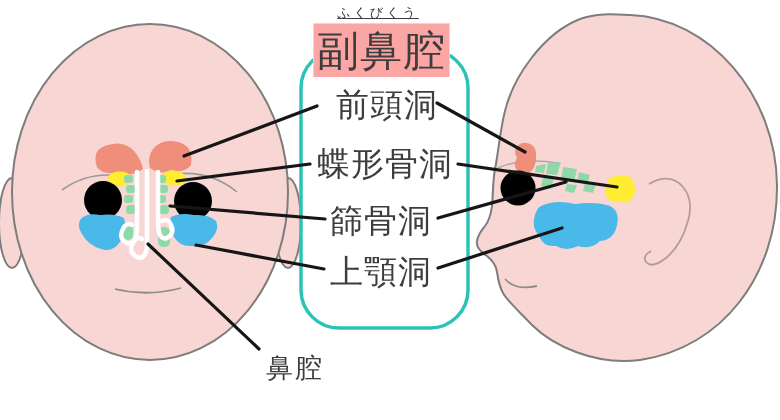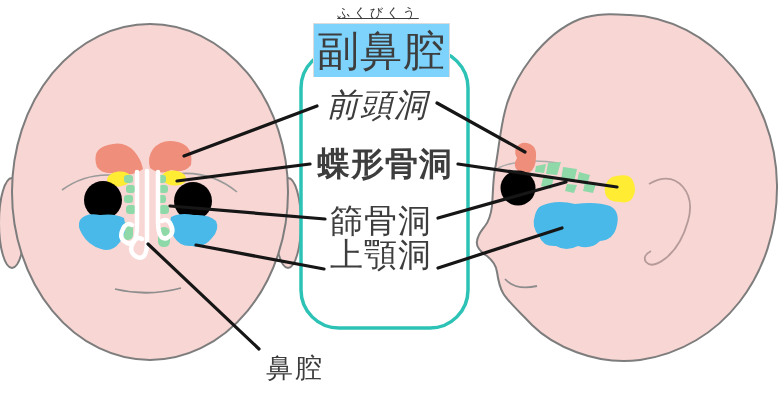--- a/index.html
+++ b/index.html
@@ -13,29 +13,29 @@
     font-family:"Liberation Sans","DejaVu Sans",sans-serif;color:var(--text);
   }
   svg{position:absolute;left:0;top:0;}
   .lbl{position:absolute;white-space:nowrap;color:var(--text);}
   .furigana{
     left:378px;top:4px;transform:translateX(-50%);
     font-size:13px;letter-spacing:3px;text-decoration:underline;
   }
   .title-box{
     left:313px;top:23px;width:135px;height:53px;
-    background:#7dd3fc;border:1px solid #dcdcdc;border-bottom:none;
+    background:#fca5a5;border:1px solid #dcdcdc;border-bottom:none;
     display:flex;align-items:center;justify-content:center;
     font-size:42px;letter-spacing:1px;z-index:3;position:absolute;
   }
   .sinus{transform:translateX(-50%);font-size:33px;line-height:40px;letter-spacing:1px;z-index:3;}
-  .s1{left:377px;top:85px;font-style:italic;}
-  .s2{left:385px;top:144px;font-weight:bold;}
+  .s1{left:387px;top:85px;}
+  .s2{left:385px;top:144px;}
   .s3{left:381px;top:201px;}
-  .s4{left:381px;top:235px;}
+  .s4{left:381px;top:252px;}
   .nasal-lbl{left:266px;top:347px;font-size:27px;line-height:42px;letter-spacing:2px;z-index:3;}
 </style>
 </head>
 <body>
 
 <svg width="780" height="420" viewBox="0 0 780 420">
 
   <g>
     <ellipse cx="12" cy="223" rx="13" ry="45" fill="var(--skin)" stroke="var(--outline)" stroke-width="2"></ellipse>
     <ellipse cx="288" cy="223" rx="13" ry="45" fill="var(--skin)" stroke="var(--outline)" stroke-width="2"></ellipse>

